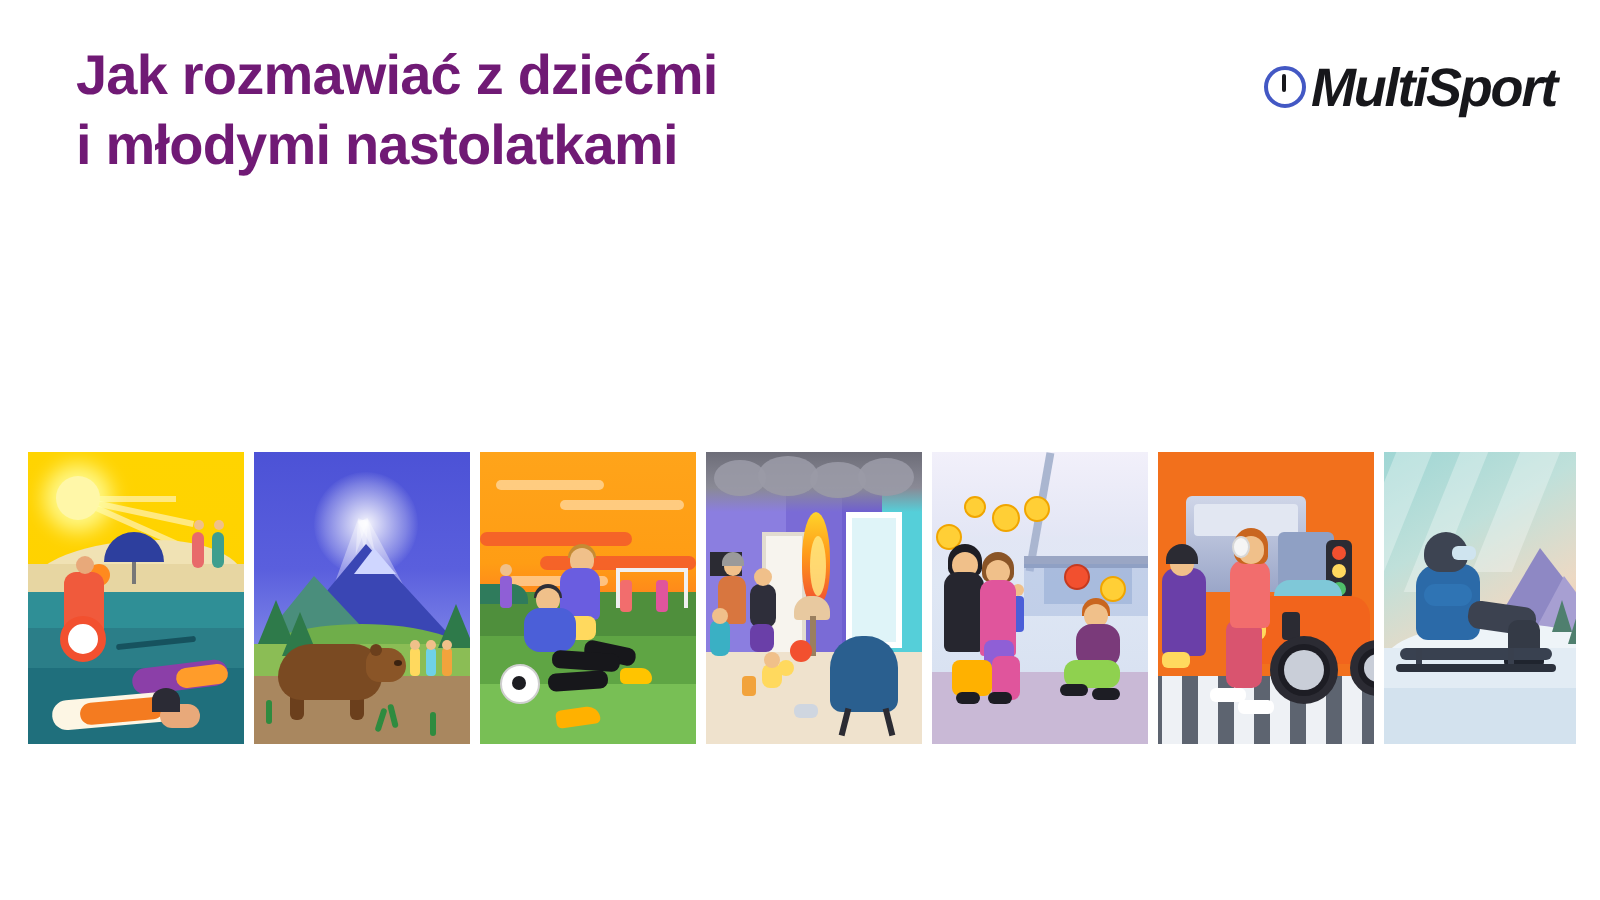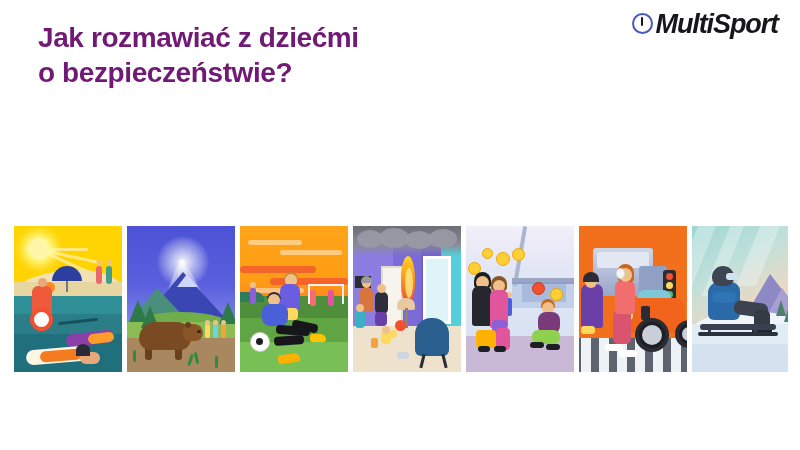--- a/index.html
+++ b/index.html
@@ -18,21 +18,21 @@
   }
   .headline .ln{display:block;white-space:nowrap;}
 
   .subline{
     position:absolute;left:38px;top:180px;
     font-size:14.5px;color:#1b1b1b;letter-spacing:-0.1px;white-space:nowrap;
   }
   .subline b{font-weight:bold;}
 
   
-  .logo{position:absolute;right:22px;top:12px;width:200px;text-align:left;}
+  .logo{position:absolute;right:22px;top:32px;width:200px;text-align:left;}
   .logo-row{display:flex;align-items:flex-start;justify-content:flex-end;}
   .logo-mark{
     width:17px;height:17px;border-radius:50%;
     border:2.6px solid #4358c4;background:#fff;
     position:relative;margin-right:3px;margin-top:1px;flex:0 0 auto;
   }
   .logo-mark:before{
     content:"";position:absolute;left:50%;top:2.2px;
     width:2.6px;height:8.4px;margin-left:-1.3px;
     background:#17171b;border-radius:1px;
@@ -206,21 +206,21 @@
   .c7-sledr{left:6px;top:106px;width:80px;height:4px;background:#2b313c;border-radius:3px;}
   .c7-sledc{width:3px;height:10px;background:#39404e;top:98px;}
 </style>
 </head>
 <body>
 
 <div class="poster">
 
   <div class="headline">
     <span class="ln">Jak rozmawiać z dziećmi</span>
-    <span class="ln">o bezpieczeństwie?</span>
+    <span class="ln">i młodymi nastolatkami</span>
   </div>
 
 
   <div class="logo">
     <div class="logo-row">
       <span class="logo-mark"></span>
       <span class="logo-word">MultiSport</span>
     </div>
   </div>
 

